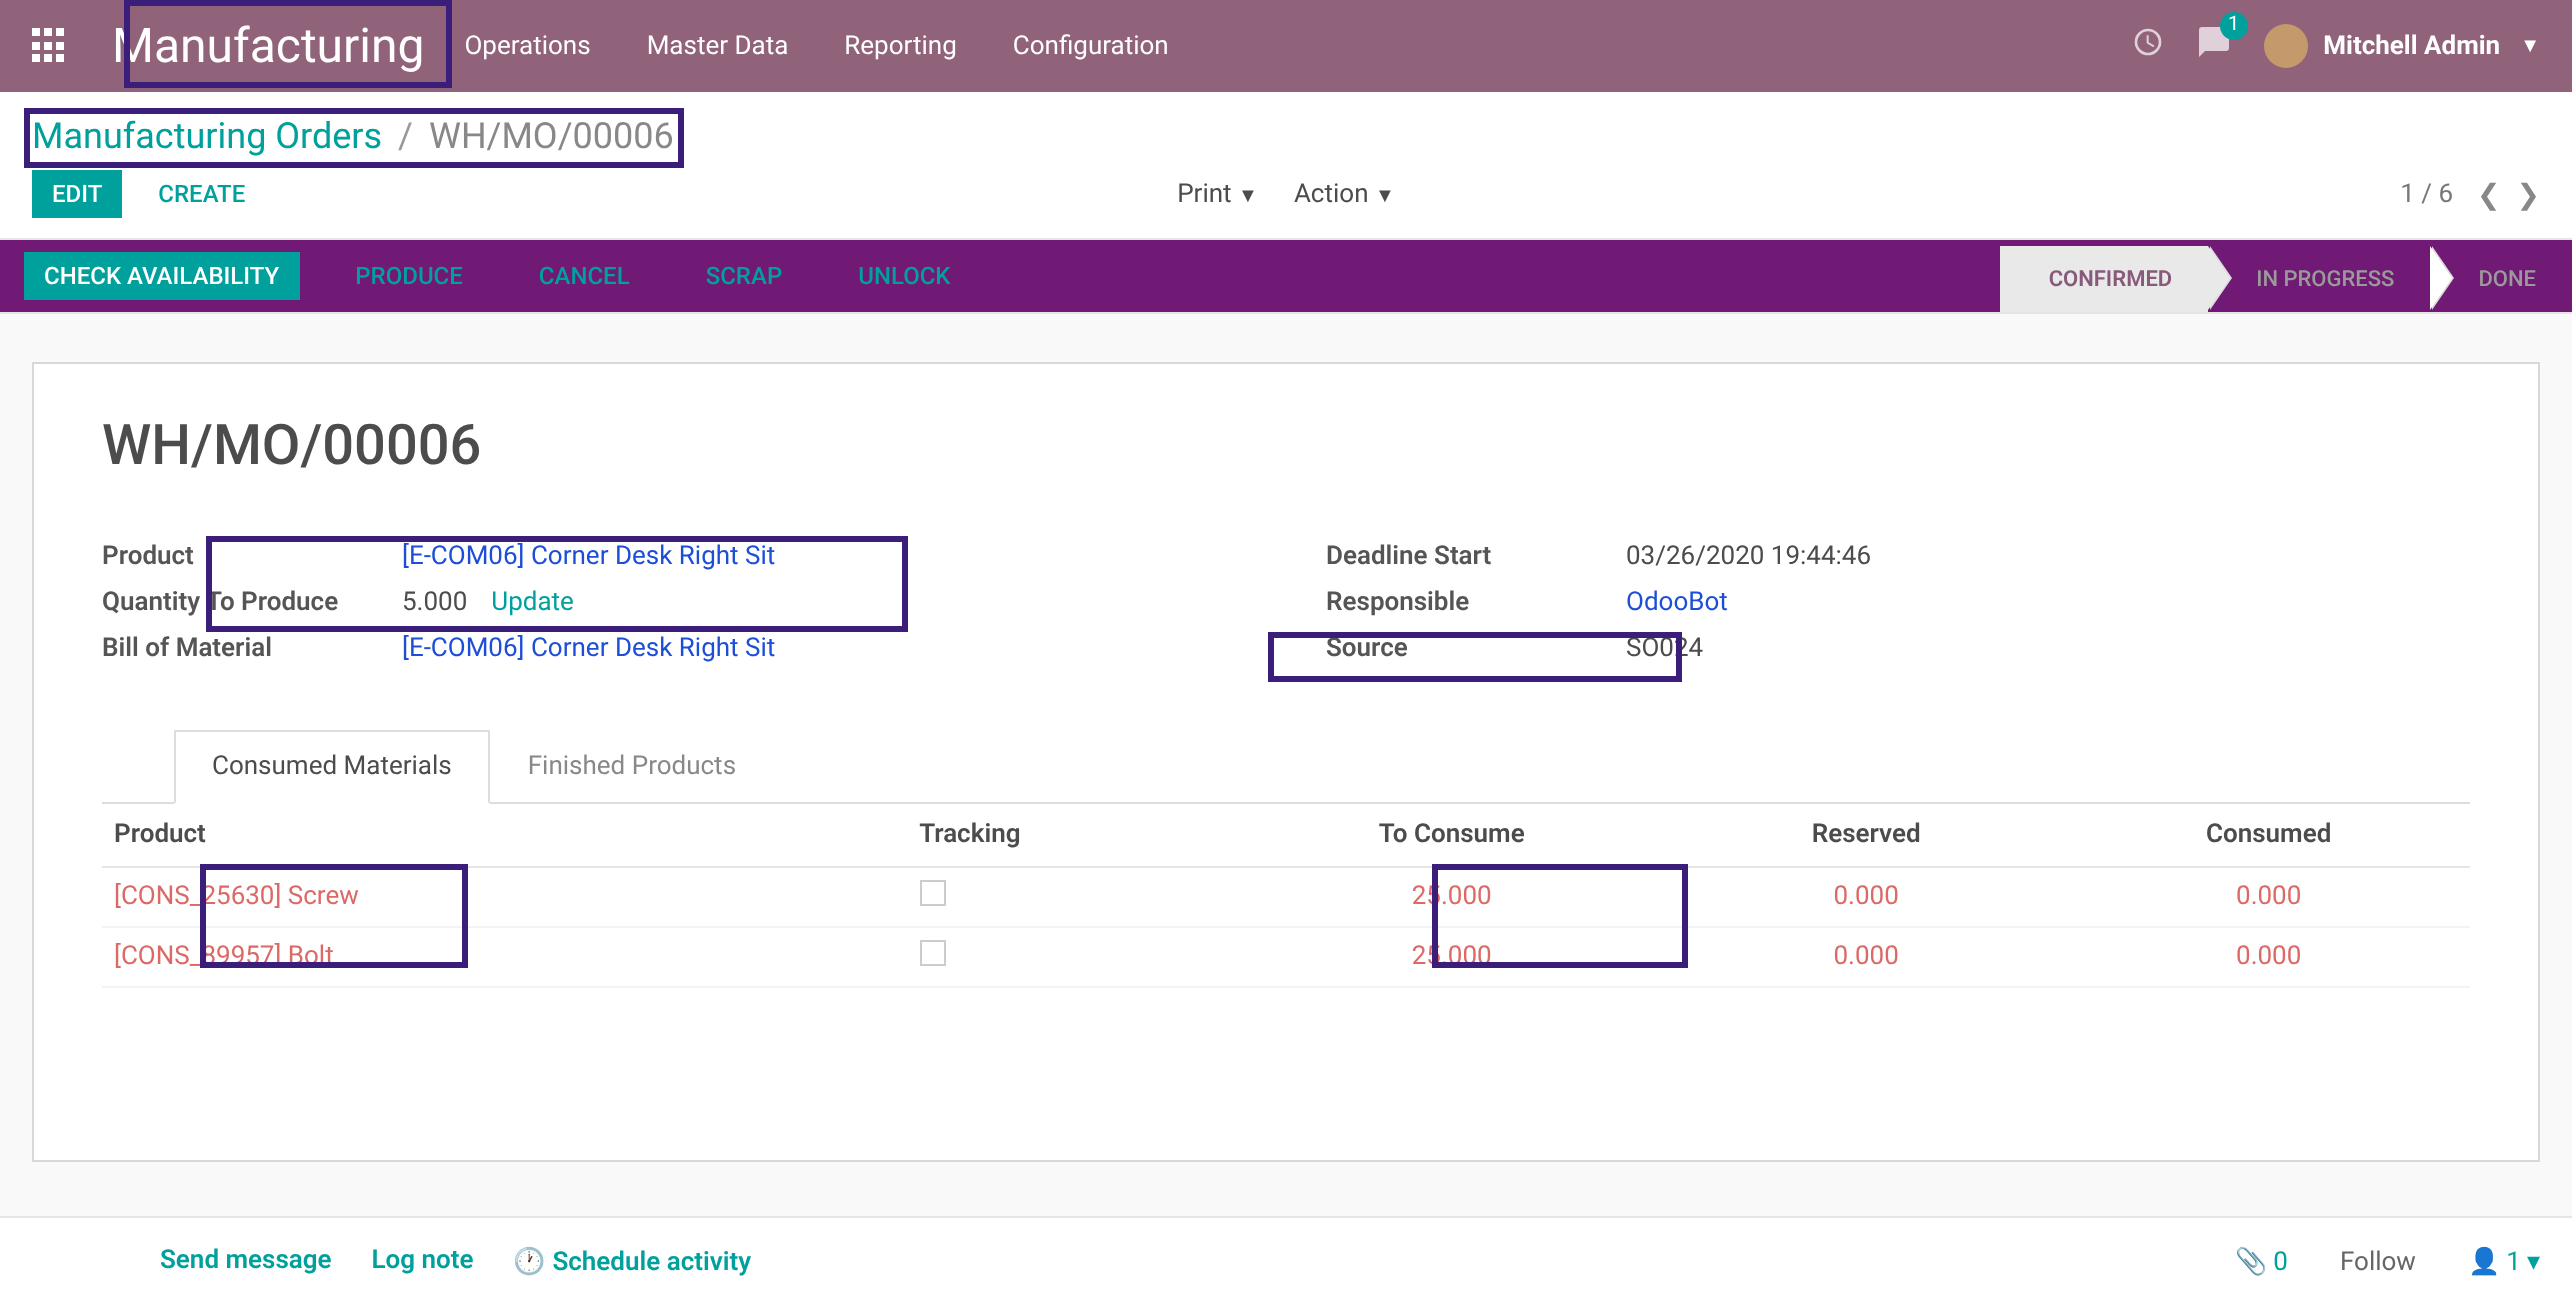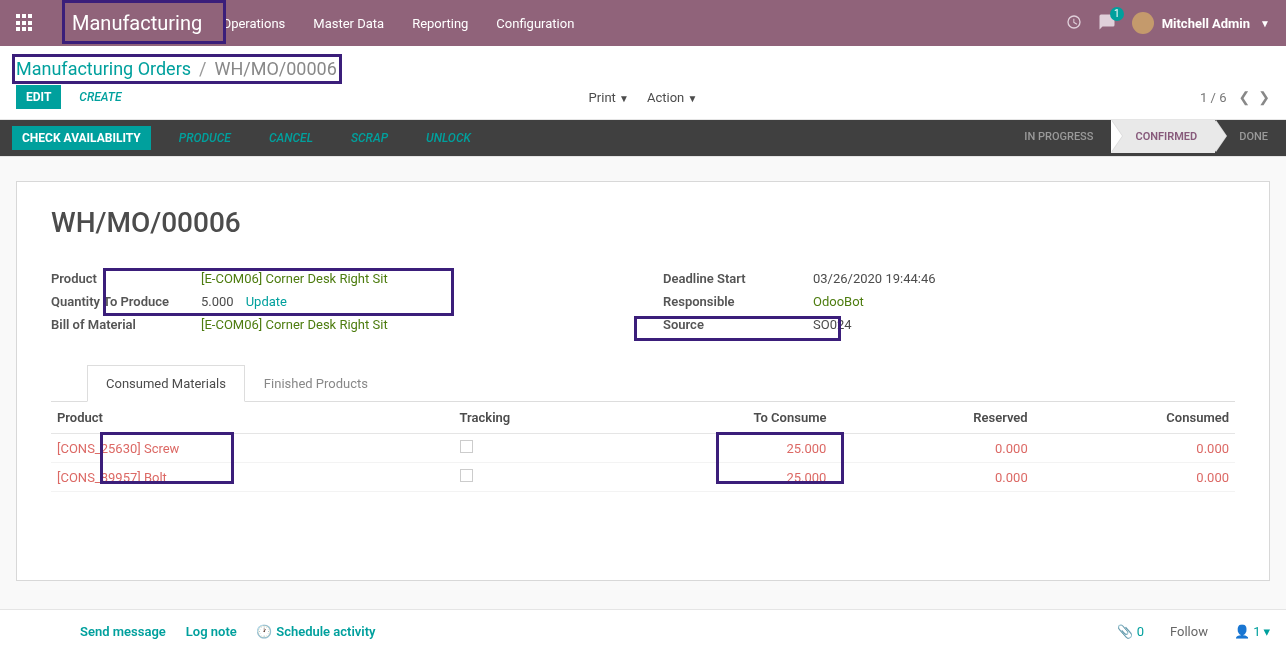--- a/index.html
+++ b/index.html
@@ -1,75 +1,75 @@
 <!DOCTYPE html>
 <html><head>
 <meta charset="utf-8">
 <style>
 * { margin:0; padding:0; box-sizing:border-box; font-family:-apple-system,BlinkMacSystemFont,"Segoe UI",Roboto,sans-serif; }
 body { width:1286px; height:653px; background:#f9f9f9; font-size:13px; color:#4c4c4c; overflow:hidden; }
 
 .navbar { background:#90637a; height:46px; display:flex; align-items:center; color:#fff; padding:0 16px; }
 .navbar .apps-icon { width:18px; height:18px; display:flex; flex-wrap:wrap; gap:2px; cursor:pointer; }
 .navbar .apps-icon span { width:4px; height:4px; background:#fff; }
-.navbar .brand { font-size:20px; font-weight:400; margin-left:38px; cursor:pointer; }
+.navbar .brand { font-size:24px; font-weight:400; margin-left:22px; cursor:pointer; }
 .navbar .menu { display:flex; margin-left:20px; gap:28px; }
 .navbar .menu a { color:#fff; text-decoration:none; font-size:13px; cursor:pointer; }
 .navbar .right { margin-left:auto; display:flex; align-items:center; gap:16px; }
 .navbar .chat { position:relative; cursor:pointer; }
 .navbar .chat-badge { position:absolute; top:-6px; right:-8px; background:#00a09d; color:#fff; font-size:10px; border-radius:8px; padding:0 4px; line-height:14px; }
 .navbar .user { display:flex; align-items:center; gap:8px; cursor:pointer;font-weight:bold; }
 .navbar .avatar { width:22px; height:22px; border-radius:50%; background:#c49a6c; display:inline-block; }
 .navbar .caret-down { font-size:10px; margin-left:2px; }
 .clock-icon svg, .chat svg { fill:#e0d0da; }
 
 .crumb-row { background:#fff; padding:12px 16px 0 16px; }
 .crumbs { display:flex; align-items:center; gap:8px; font-size:18px; }
 .crumbs .parent { color:#00a09d; cursor:pointer; }
 .crumbs .sep { color:#999; }
 .crumbs .current { color:#888; }
 
 .actions-row { background:#fff; padding:6px 16px 10px 16px; display:flex; align-items:center; position:relative; }
 .btn { border:none; padding:5px 10px; font-size:12px; cursor:pointer; font-weight:500; }
-.btn-teal { background:#00a09d; color:#fff; text-transform:uppercase;font-weight:bold; }
-.btn-link { background:none; color:#00a09d; font-weight:500; text-transform:uppercase;font-style:italic; }
+.btn-teal { background:#00a09d; color:#fff; text-transform:uppercase; }
+.btn-link { background:none; color:#00a09d; font-weight:500; text-transform:uppercase; }
 .actions-center { position:absolute; left:50%; transform:translateX(-50%); display:flex; gap:18px; color:#4c4c4c; }
 .actions-center span { cursor:pointer; }
 .actions-right { margin-left:auto; display:flex; align-items:center; gap:12px; color:#777; }
 .pager-btns { display:flex; gap:8px; font-size:14px; color:#888; }
 .pager-btns span { cursor:pointer; }
 
-.statusbar-row { background:#404040; border-top:1px solid #e5e5e5; border-bottom:1px solid #e5e5e5; display:flex; align-items:flex-start; padding:0; }
+.statusbar-row { background:#701a75; border-top:1px solid #e5e5e5; border-bottom:1px solid #e5e5e5; display:flex; align-items:flex-end; padding:0; }
 .statusbar-row .btns { display:flex; align-items:center; padding:6px 12px; gap:18px; }
 .status-arrows { margin-left:auto; display:flex; height:33px; }
 .status-step { position:relative; padding:0 18px 0 24px; display:flex; align-items:center; font-size:11px; font-weight:500; color:#9a9a9a; }
 .status-step.active { background:#e9e9e9; color:#875a7b; font-weight:600; }
 .status-step::after { content:""; position:absolute; right:-11px; top:0; width:0; height:0; border-top:16.5px solid transparent; border-bottom:16.5px solid transparent; border-left:11px solid #fff; z-index:2; }
 .status-step.active::after { border-left-color:#e9e9e9; }
 .status-step::before { content:""; position:absolute; right:-12px; top:0; width:0; height:0; border-top:16.5px solid transparent; border-bottom:16.5px solid transparent; border-left:11px solid #dcdcdc; z-index:1; }
 .status-step:last-child::after, .status-step:last-child::before { display:none; }
 
 .sheet-wrap { padding:0 16px; }
 .sheet { background:#fff; border:1px solid #d8d8d8; margin-top:24px; padding:24px 34px 40px 34px; min-height:400px; }
 .sheet h1 { font-size:28px; font-weight:500; color:#4c4c4c; margin-bottom:28px; }
 .fields { display:flex; gap:40px; }
 .fields .col { flex:1; }
 .field-row { display:flex; padding:4px 0; font-size:13px; }
 .field-row .lbl { width:150px; font-weight:600; color:#555; }
 .field-row .val { color:#4c4c4c; }
-.field-row .val.link { color:#4d7c0f; cursor:pointer;text-align:right; }
+.field-row .val.link { color:#1d4ed8; cursor:pointer;text-align:right; }
 .field-row .update { color:#00a09d; cursor:pointer; margin-left:12px; }
 
 .tabs { display:flex; margin-top:28px; border-bottom:1px solid #ddd; }
 .tab { padding:10px 18px; font-size:13px; color:#888; cursor:pointer; border:1px solid transparent; border-bottom:none; position:relative; top:1px; }
 .tab.active { color:#4c4c4c; border-color:#ddd; background:#fff; border-bottom:1px solid #fff;margin-left:36px; }
 
 table.materials { width:100%; border-collapse:collapse; font-size:13px; }
 table.materials th { text-align:left; font-weight:600; color:#4c4c4c; padding:8px 6px; border-bottom:1px solid #e5e5e5; }
-table.materials th.num, table.materials td.num { text-align:right; }
+table.materials th.num, table.materials td.num { text-align:center; }
 table.materials td { padding:6px; border-bottom:1px solid #f3f3f3; color:#dc6965; }
 table.materials td .prod-link { color:#dc6965; cursor:pointer; }
 table.materials .chk { width:13px; height:13px; border:1px solid #ccc; display:inline-block; background:#fff; }
 
 .footer { position:fixed; bottom:0; left:0; right:0; background:#fff; border-top:1px solid #e5e5e5; padding:14px 16px; display:flex; align-items:center; font-size:13px; width:1286px; }
 .footer .left { display:flex; gap:20px; padding-left:64px; }
 .footer .left span { color:#00a09d; font-weight:600; cursor:pointer; }
 .footer .right-f { margin-left:auto; display:flex; gap:26px; align-items:center; color:#666; }
 .footer .right-f .teal { color:#00a09d; }
 .footer .paperclip, .footer .followers-ic { display:flex; align-items:center; gap:3px; cursor:pointer; }
@@ -149,22 +149,22 @@
 
 <div class="statusbar-row">
   <div class="btns">
     <button class="btn btn-teal">CHECK AVAILABILITY</button>
     <button class="btn btn-link">PRODUCE</button>
     <button class="btn btn-link">CANCEL</button>
     <button class="btn btn-link">SCRAP</button>
     <button class="btn btn-link">UNLOCK</button>
   </div>
   <div class="status-arrows">
+    <div class="status-step active">CONFIRMED</div>
     <div class="status-step">IN PROGRESS</div>
-    <div class="status-step active">CONFIRMED</div>
     <div class="status-step">DONE</div>
   </div>
 </div>
 
 <div class="sheet-wrap">
   <div class="sheet">
     <h1>WH/MO/00006</h1>
     <div class="fields">
       <div class="col">
         <div class="field-row">

